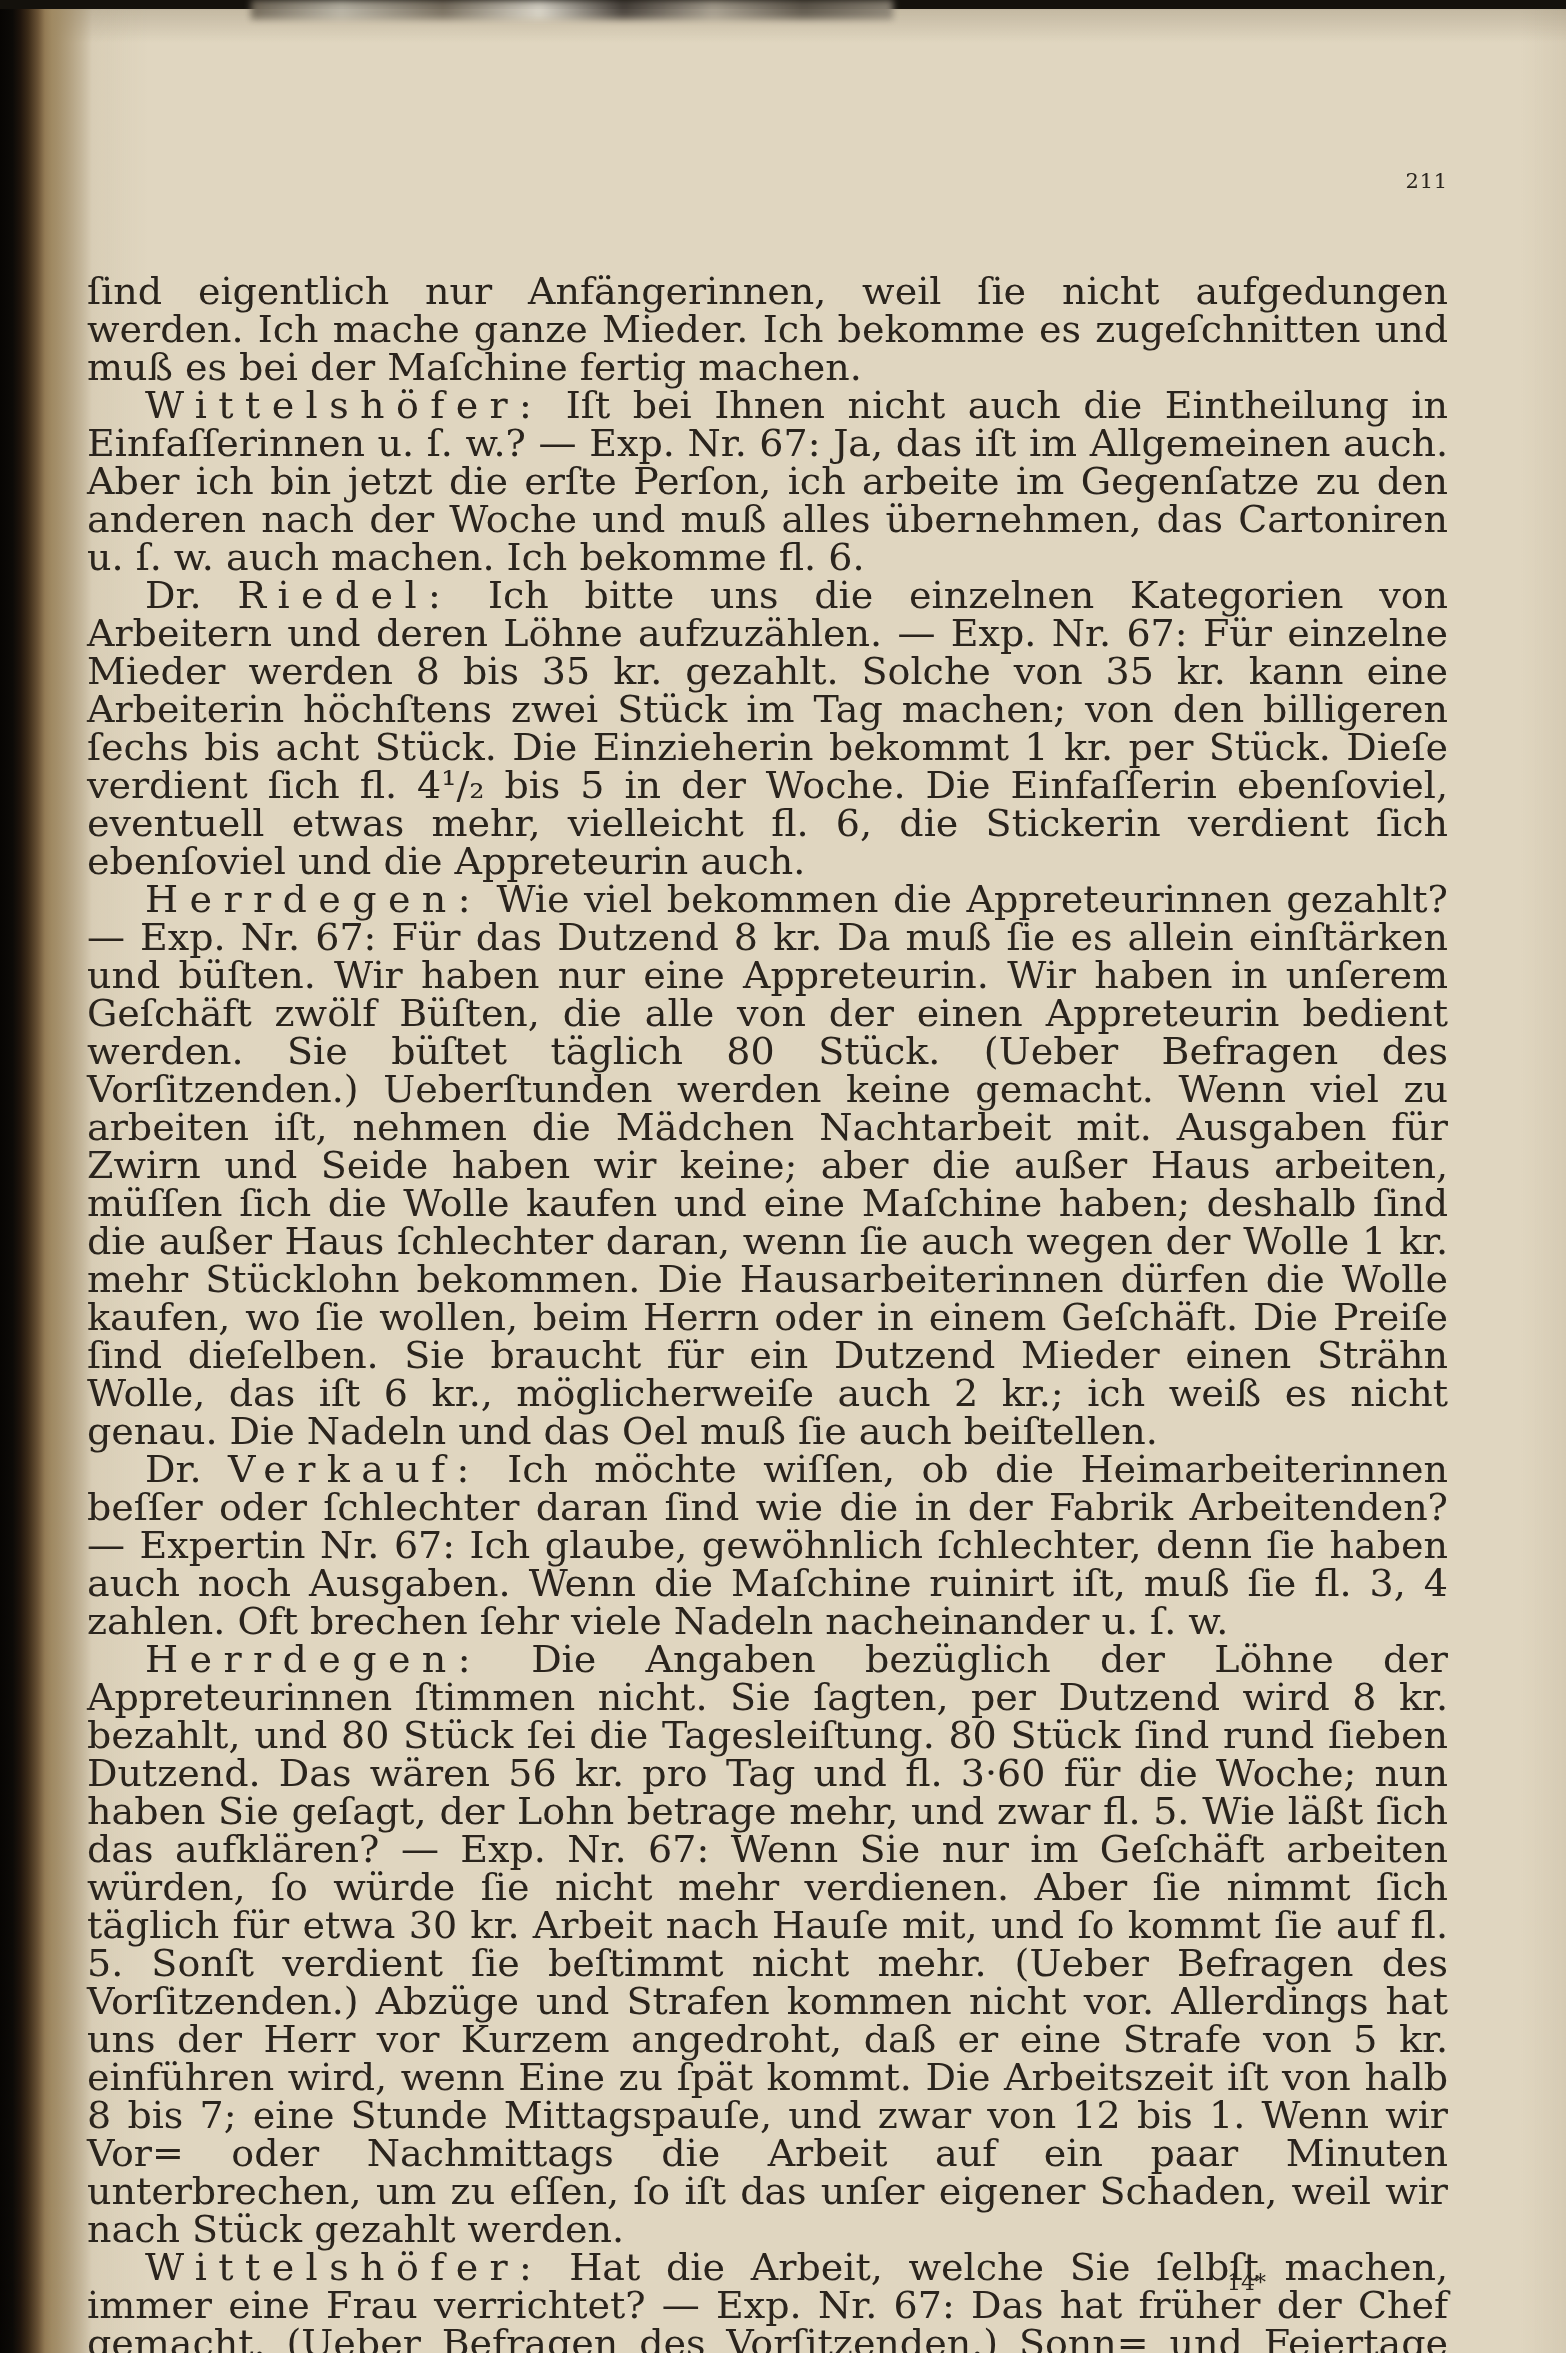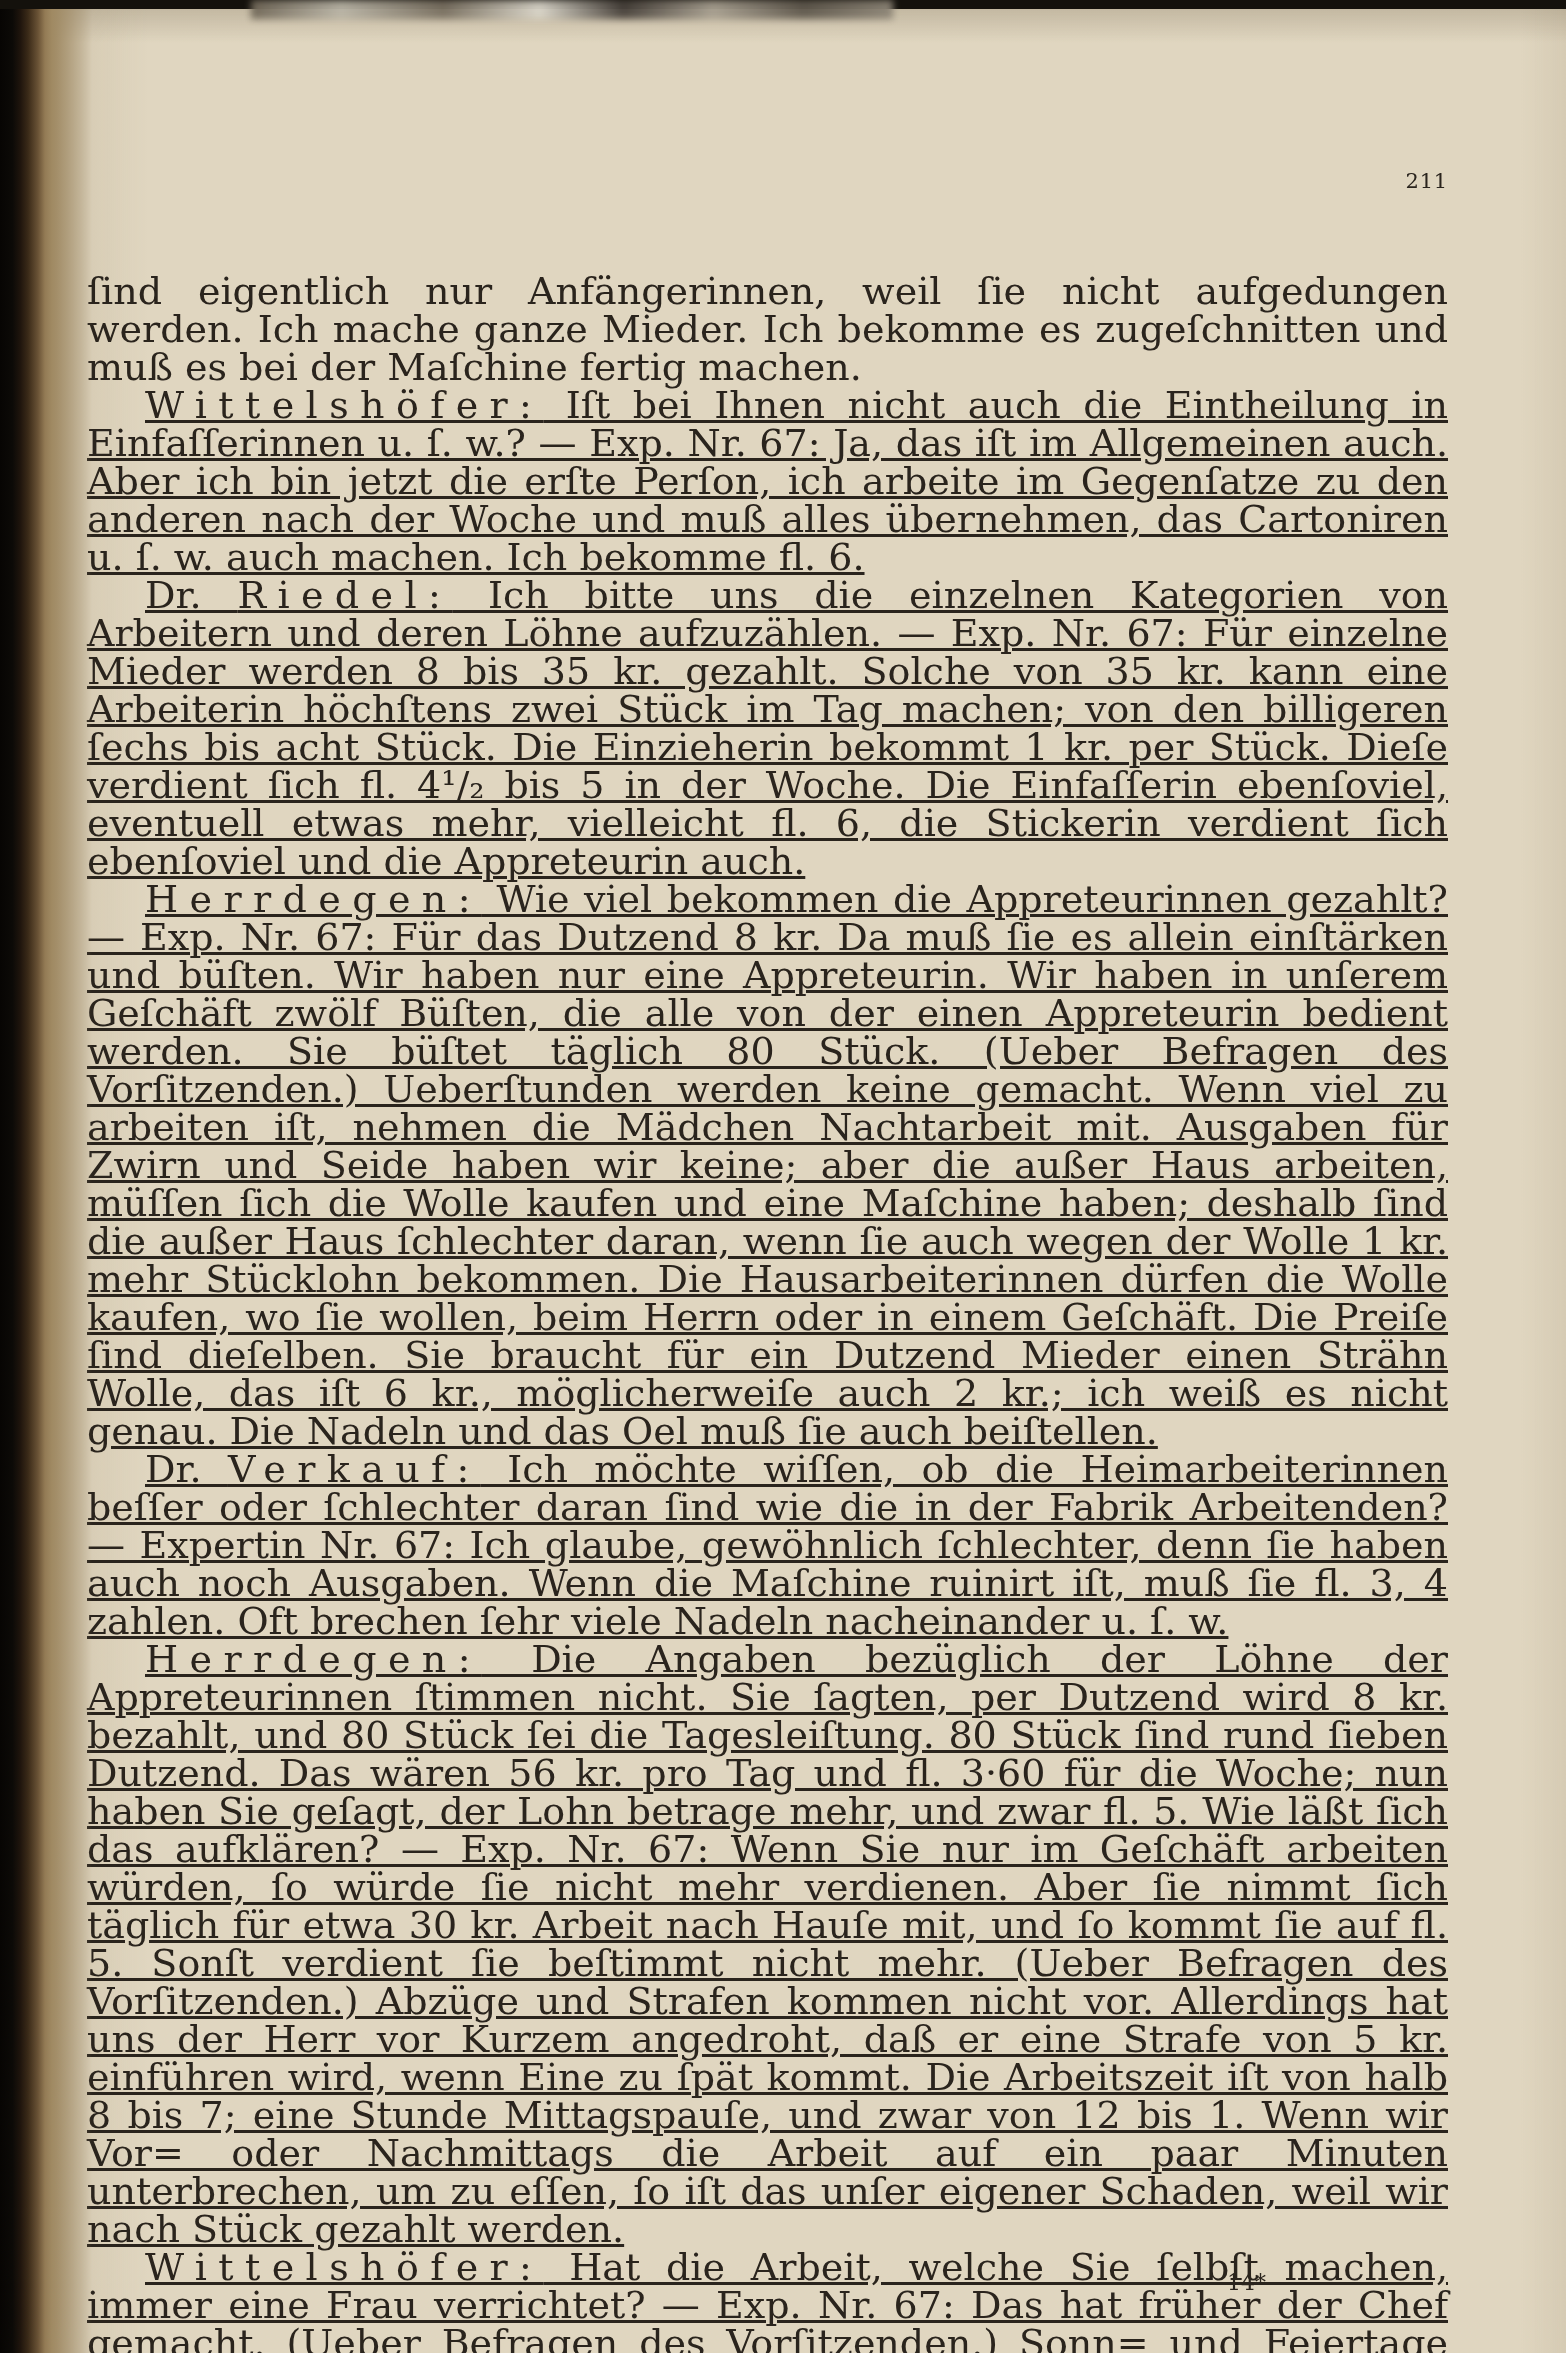--- a/index.html
+++ b/index.html
@@ -32,21 +32,21 @@
   .pagenum {
     position: absolute; top: 161px; right: 119px;
     font-size: 21px; color: var(--ink, #2a241d); letter-spacing: 0.8px;
   }
   .textblock {
     position: absolute; left: 56px; right: 119px; top: 216px;
     color: var(--ink, #2a241d);
     font-size: 38px; line-height: 38px; text-align: justify; margin-top: 48px;
   }
   .textblock p { margin: 0; }
-  .textblock p.indent { text-indent: 58px; text-decoration: underline; }
+  .textblock p.indent { text-indent: 58px; }
   .spaced { letter-spacing: 0.30em; }
   .sigmark {
     position: absolute; top: 2262px; right: 301px;
     font-size: 22px; color: var(--ink, #2a241d);
   }
 </style>
 </head>
 <body>
 
 <div class="scan">

